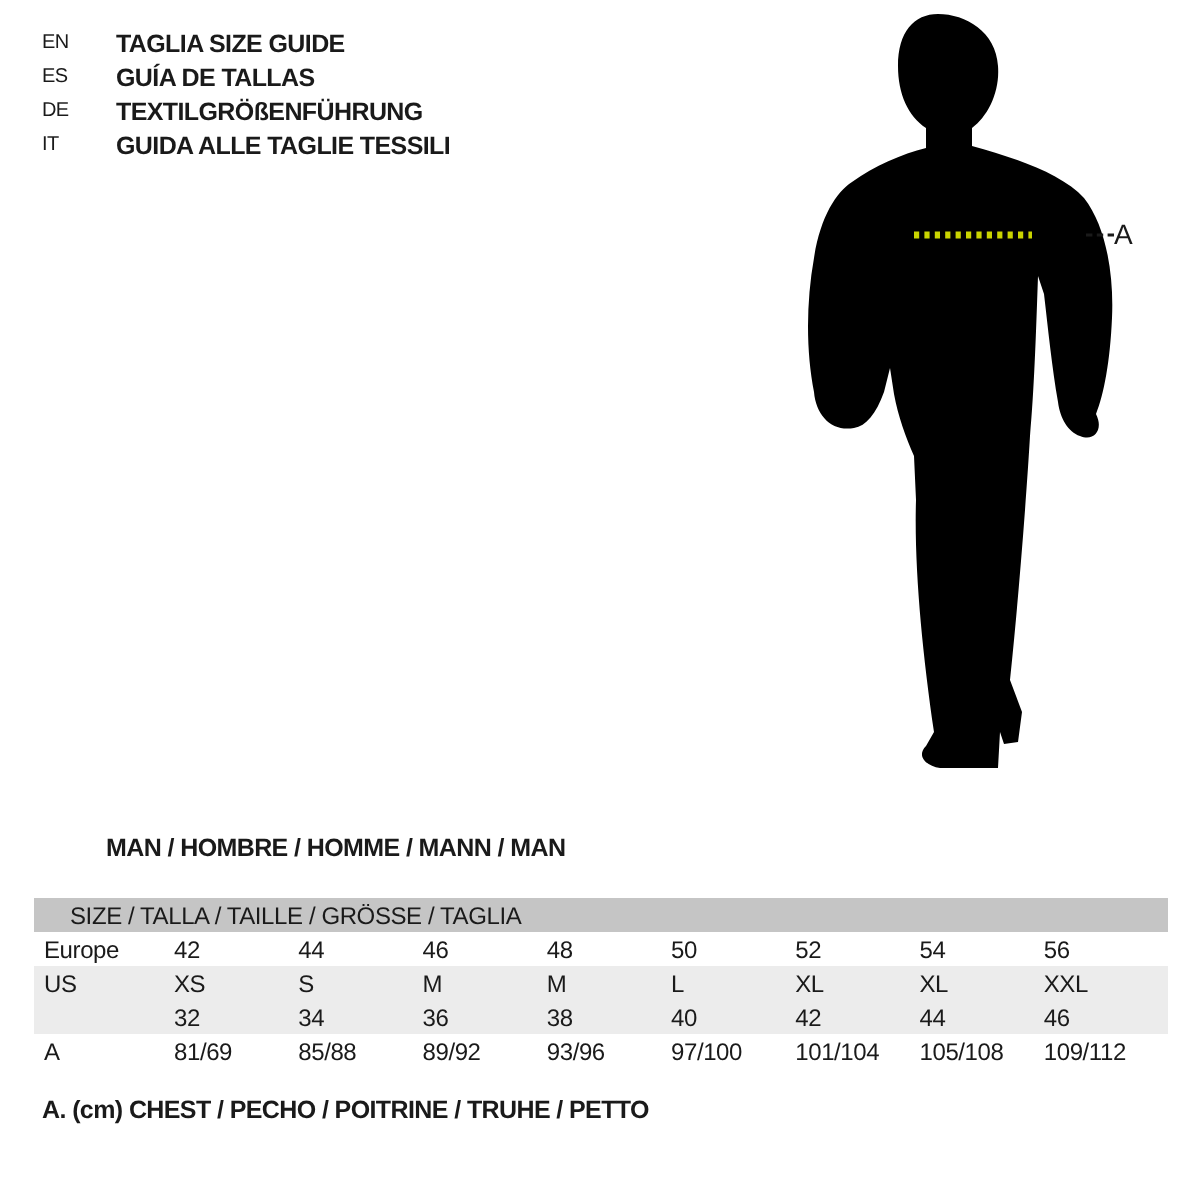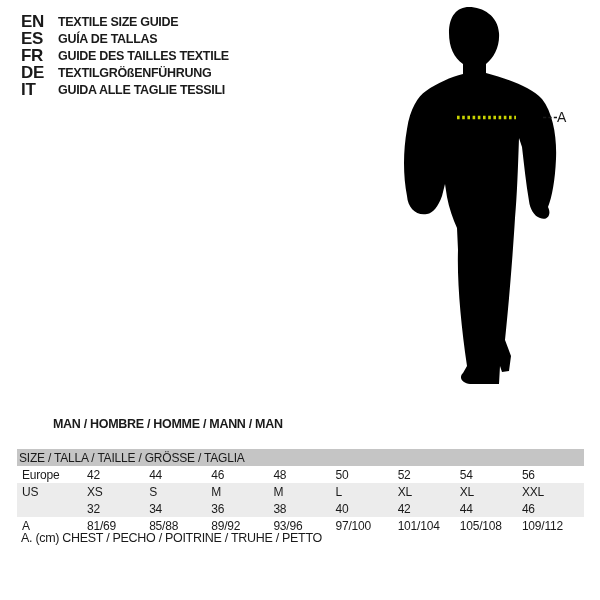--- a/index.html
+++ b/index.html
@@ -6,21 +6,21 @@
   html,body { background:#fff; }
   .page {
     position:relative; width:600px; height:600px; background:#ffffff;
     font-family:"Liberation Sans", sans-serif; color:#1a1a1a; overflow:hidden;
   }
 
   
   .lang-list { position:absolute; left:21px; top:13px; }
   .lang-row { display:flex; height:17px; align-items:center; }
   .lang-code {
-    width:37px; font-size:17px; font-weight:700; letter-spacing:-0.3px;
+    width:37px; font-size:10px; font-weight:400; letter-spacing:-0.3px;
   }
   .lang-label { font-size:12.5px; font-weight:700; letter-spacing:-0.3px; white-space:nowrap; }
 
   
   .categories { position:absolute; left:21px; top:106px; }
   .category-line {
     font-size:12.5px; font-weight:700; letter-spacing:-0.3px;
     line-height:17.5px; white-space:nowrap;
   }
 
@@ -34,53 +34,49 @@
   
   .section-title {
     position:absolute; left:21px; top:417px; font-size:12.5px; font-weight:700;
     letter-spacing:-0.3px; white-space:nowrap;padding-left:32px;
   }
 
   
   .size-table { position:absolute; left:17px; top:449px; width:567px; }
   .thead {
     height:17px; background:#c5c5c5; display:flex; align-items:center;
-    padding-left:2px; font-size:12px; letter-spacing:-0.2px;
+    padding-left:18px; font-size:12px; letter-spacing:-0.2px;
   }
   .trow {
     display:grid; grid-template-columns:70px repeat(8, 1fr);
     height:17px; align-items:center;
   }
   .trow.shaded { background:#ececec; }
   .tcell { font-size:12px; text-align:left; letter-spacing:-0.2px; white-space:nowrap; }
   .tcell.label { text-align:left; padding-left:5px; }
 
   
   .footnote {
-    position:absolute; left:21px; top:531px; font-size:12.5px; font-weight:400;
+    position:absolute; left:21px; top:548px; font-size:12.5px; font-weight:700;
     letter-spacing:-0.3px; white-space:nowrap;
   }
 </style>
 </head>
 <body>
 
 <div class="page">
 
   <div class="lang-list">
     <div class="lang-row">
       <span class="lang-code">EN</span>
-      <span class="lang-label">TEXTILE SIZE GUIDE</span>
+      <span class="lang-label">TAGLIA SIZE GUIDE</span>
     </div>
     <div class="lang-row">
       <span class="lang-code">ES</span>
       <span class="lang-label">GUÍA DE TALLAS</span>
-    </div>
-    <div class="lang-row">
-      <span class="lang-code">FR</span>
-      <span class="lang-label">GUIDE DES TAILLES TEXTILE</span>
     </div>
     <div class="lang-row">
       <span class="lang-code">DE</span>
       <span class="lang-label">TEXTILGRÖßENFÜHRUNG</span>
     </div>
     <div class="lang-row">
       <span class="lang-code">IT</span>
       <span class="lang-label">GUIDA ALLE TAGLIE TESSILI</span>
     </div>
   </div>

